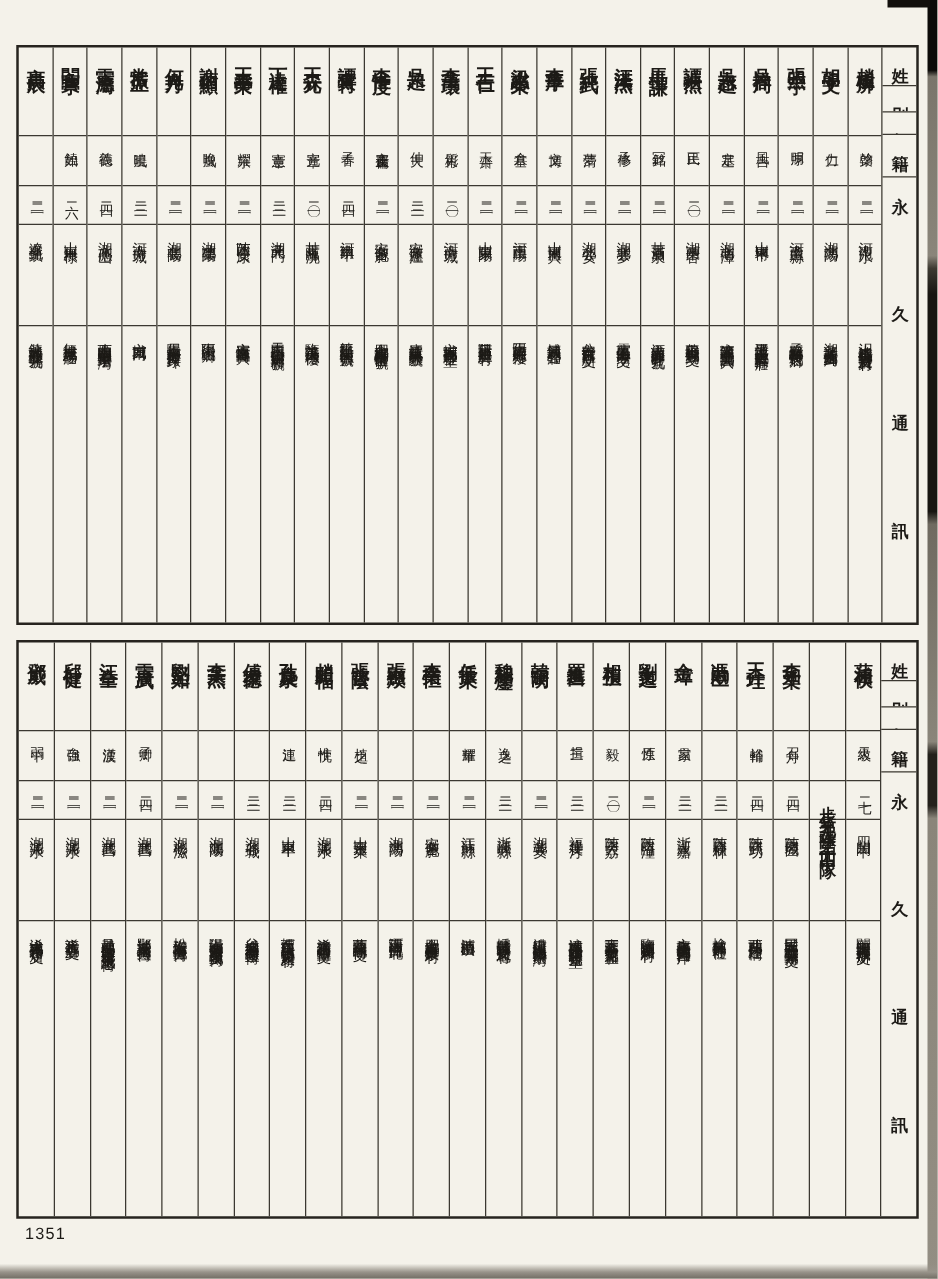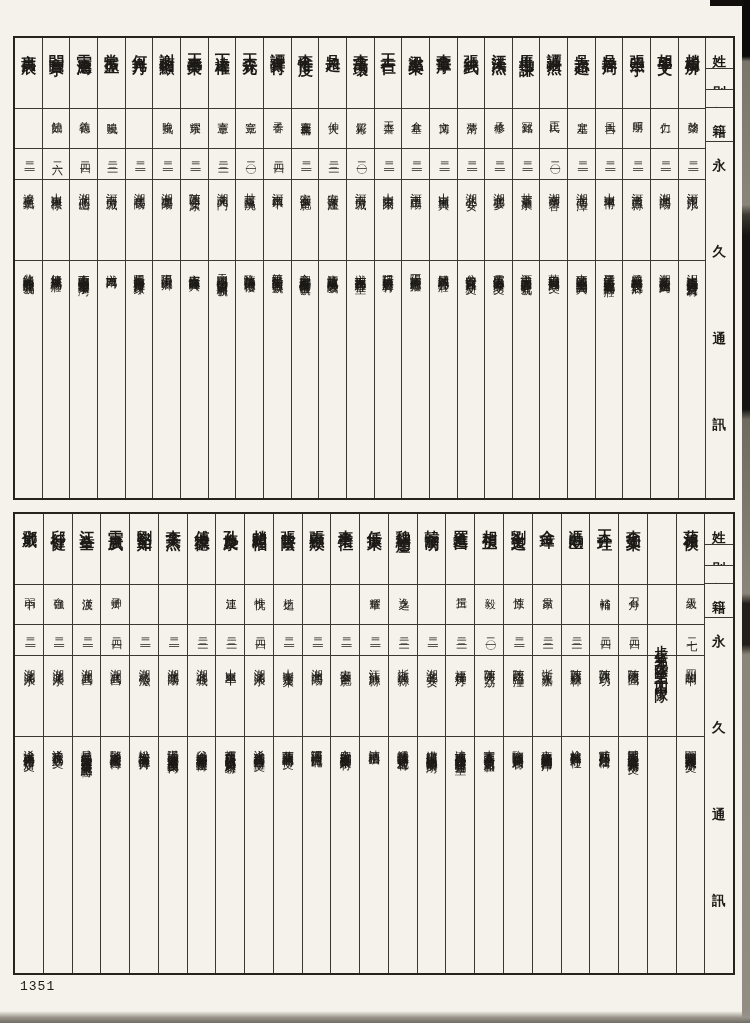--- a/index.html
+++ b/index.html
@@ -42,21 +42,21 @@
   }
   
   .note-col .note-text{
     position:absolute;top:120px;left:50%;transform:translateX(-50%);
     writing-mode:vertical-rl;text-orientation:upright;
     font-weight:bold;font-size:13.5px;letter-spacing:4px;white-space:nowrap;
   }
   
   .page-num{
     position:absolute;left:20px;top:979px;font-size:13px;letter-spacing:1px;
-    font-family:Liberation Mono, monospace;
+    font-family:Liberation Sans, sans-serif;
   }
   
   .scan-right{
     position:absolute;top:0;right:0;width:8px;height:100%;
     background:linear-gradient(to bottom,
       #0c0b09 0%,#0c0b09 5.5%,
       #7a756b 6%,#8a857a 20%,
       #3c3931 21%,#171511 23%,#171511 40%,
       #6f6a60 41%,#8a857a 58%,
       #23201b 59%,#23201b 63%,

